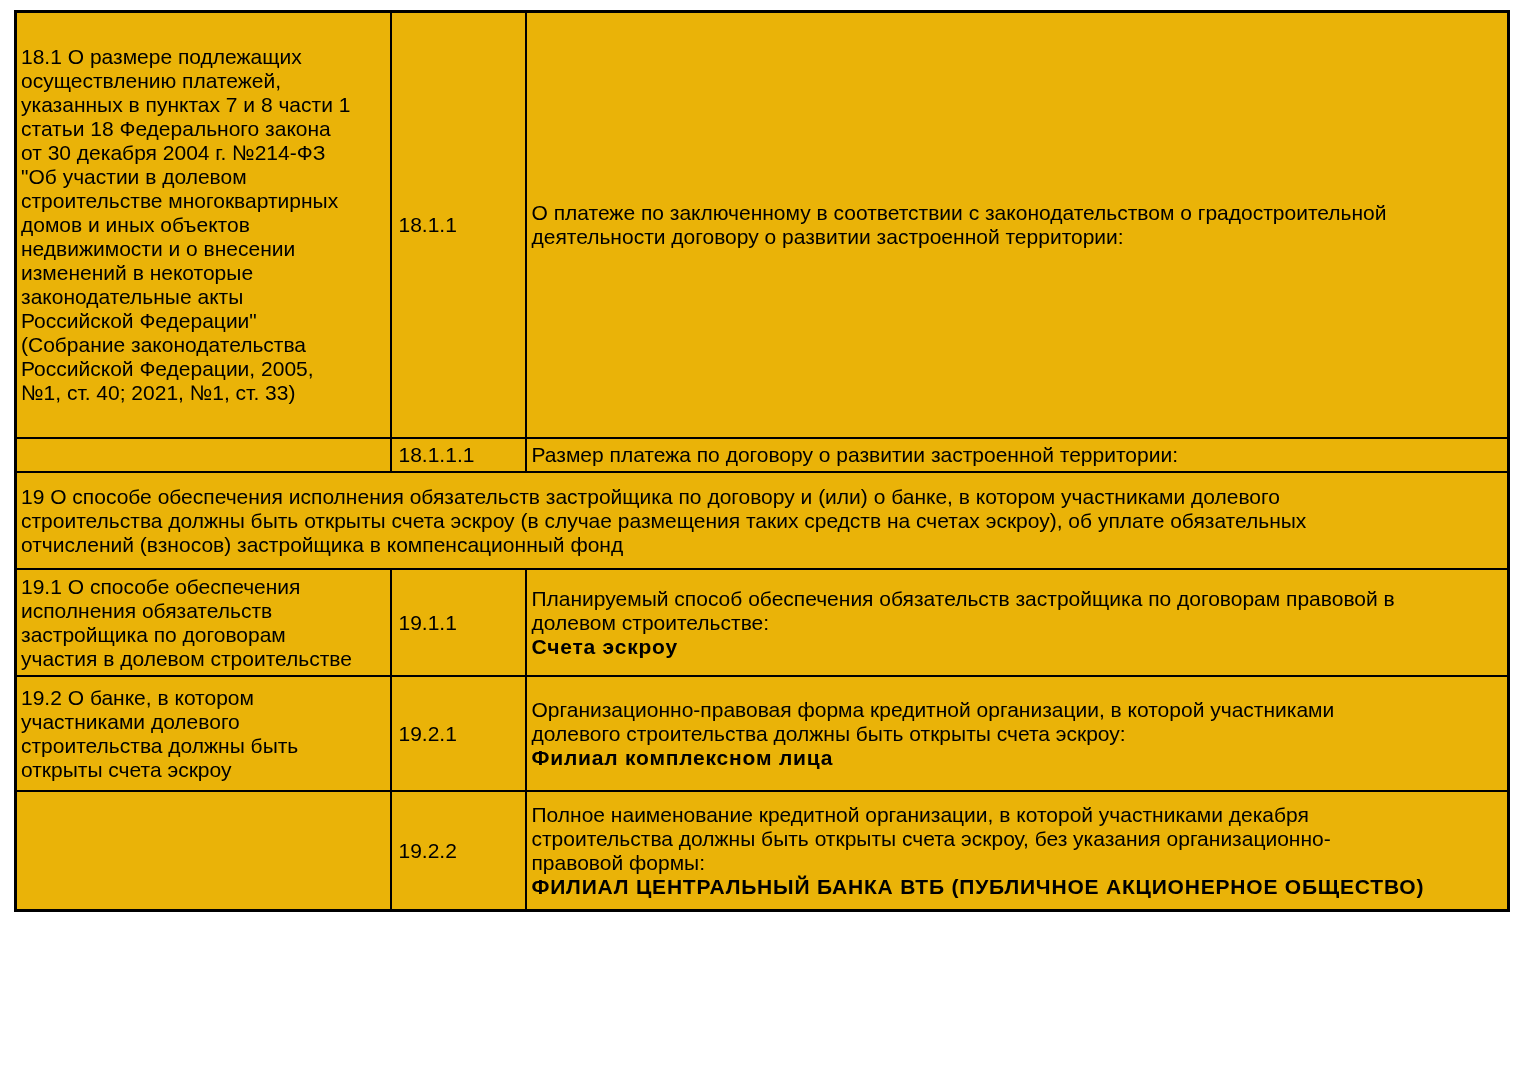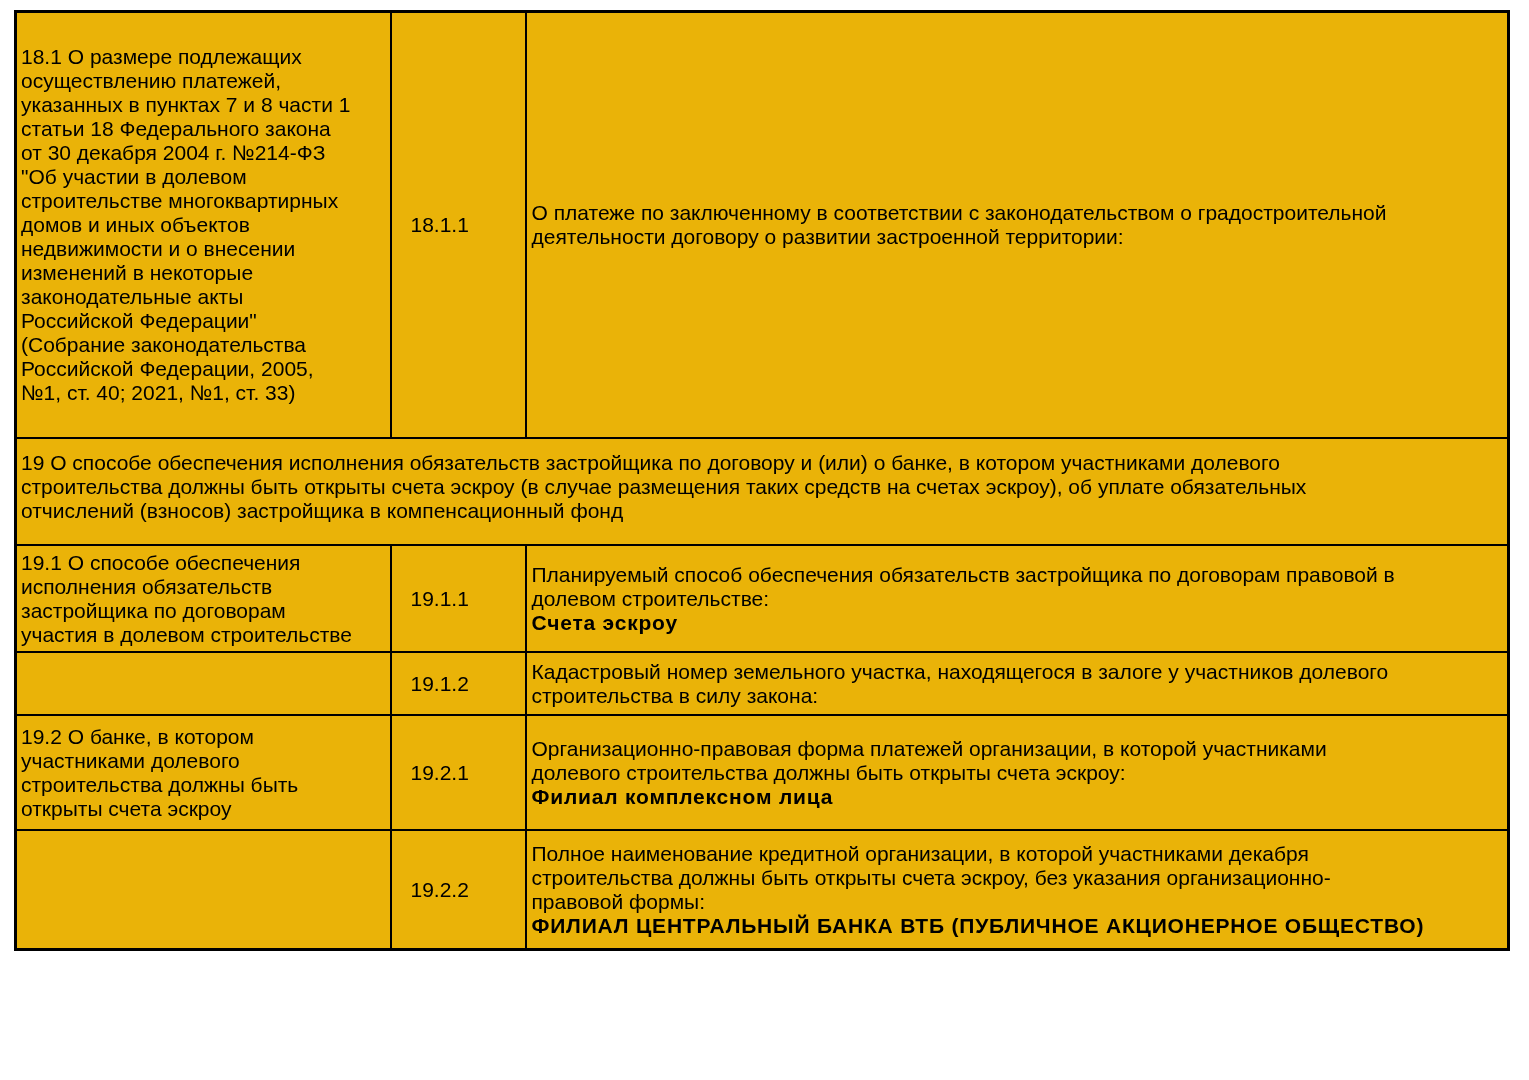--- a/index.html
+++ b/index.html
@@ -30,36 +30,36 @@
   }
   col.c1 { width: 375px; }
   col.c2 { width: 135px; }
   col.c3 { width: 983px; }
   td.left-cell {
     padding: 2px 3px 2px 4px;
     white-space: pre-line;
     vertical-align: middle;
   }
   td.code-cell {
-    padding: 2px 4px 2px 19px;
+    padding: 2px 4px 2px 7px;
     vertical-align: middle;
   }
   td.content-cell {
     padding: 2px 6px 2px 5px;
   }
   .content-text {
     white-space: pre-line;
   }
   .content-value {
     white-space: pre-line;
     font-weight: bold;
     letter-spacing: 0.8px;
   }
   td.section-cell {
-    padding: 6px 6px 16px 4px;
+    padding: 6px 6px 6px 4px;
     white-space: pre-line;
     font-size: 21px;
     line-height: 28px;
     margin-left: 36px;
   }
   tr.r0 td { height: 420px; }
   tr.r1 td { height: 28px; }
   tr.r2 td { height: 59px; }
   tr.r3 td { height: 28px; }
   tr.rs td { height: 83px; }
@@ -95,20 +95,27 @@
 (Собрание законодательства
 Российской Федерации, 2005,
 №1, ст. 40; 2021, №1, ст. 33)</td>
     <td class="code-cell">18.1.1</td>
     <td class="content-cell">
       <div class="content-text">О платеже по заключенному в соответствии с законодательством о градостроительной
 деятельности договору о развитии застроенной территории:</div>
     </td>
   </tr>
 
+  <tr class="r1">
+    <td class="left-cell"></td>
+    <td class="code-cell">18.1.1.1</td>
+    <td class="content-cell">
+      <div class="content-text">Размер платежа по договору о развитии застроенной территории:</div>
+    </td>
+  </tr>
 
 
 
   <tr class="rs">
     <td class="section-cell" colspan="3">19 О способе обеспечения исполнения обязательств застройщика по договору и (или) о банке, в котором участниками долевого
 строительства должны быть открыты счета эскроу (в случае размещения таких средств на счетах эскроу), об уплате обязательных
 отчислений (взносов) застройщика в компенсационный фонд</td>
   </tr>
 
   <tr class="r4">
@@ -117,37 +124,29 @@
 застройщика по договорам
 участия в долевом строительстве</td>
     <td class="code-cell">19.1.1</td>
     <td class="content-cell">
       <div class="content-text">Планируемый способ обеспечения обязательств застройщика по договорам правовой в
 долевом строительстве:</div>
       <div class="content-value">Счета эскроу</div>
     </td>
   </tr>
 
-  <tr class="r5">
-    <td class="left-cell"></td>
-    <td class="code-cell">19.1.2</td>
-    <td class="content-cell">
-      <div class="content-text">Кадастровый номер земельного участка, находящегося в залоге у участников долевого
-строительства в силу закона:</div>
-    </td>
-  </tr>
 
   <tr class="r6">
     <td class="left-cell">19.2 О банке, в котором
 участниками долевого
 строительства должны быть
 открыты счета эскроу</td>
     <td class="code-cell">19.2.1</td>
     <td class="content-cell">
-      <div class="content-text">Организационно-правовая форма платежей организации, в которой участниками
+      <div class="content-text">Организационно-правовая форма кредитной организации, в которой участниками
 долевого строительства должны быть открыты счета эскроу:</div>
       <div class="content-value">Филиал комплексном лица</div>
     </td>
   </tr>
 
   <tr class="r7">
     <td class="left-cell"></td>
     <td class="code-cell">19.2.2</td>
     <td class="content-cell">
       <div class="content-text">Полное наименование кредитной организации, в которой участниками декабря

